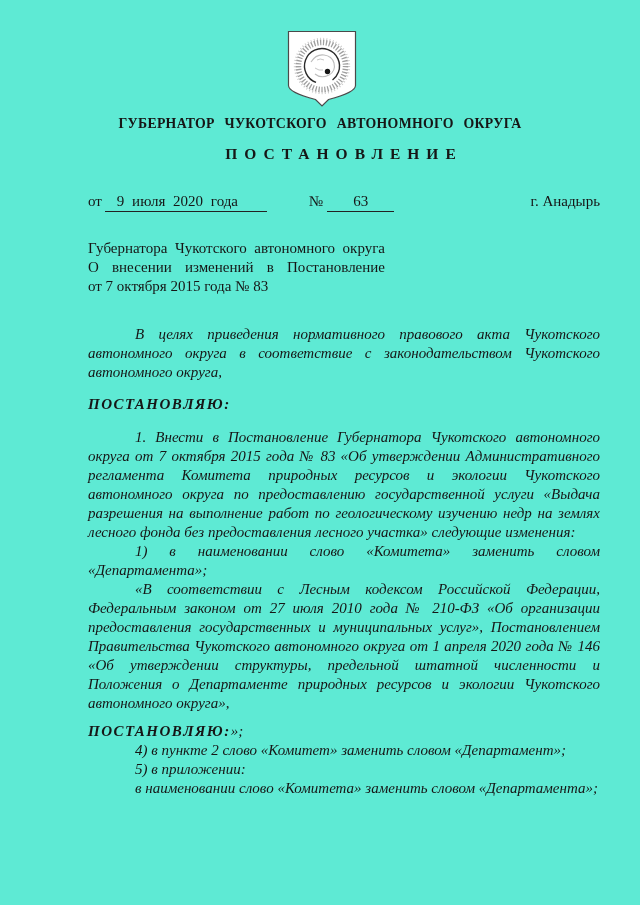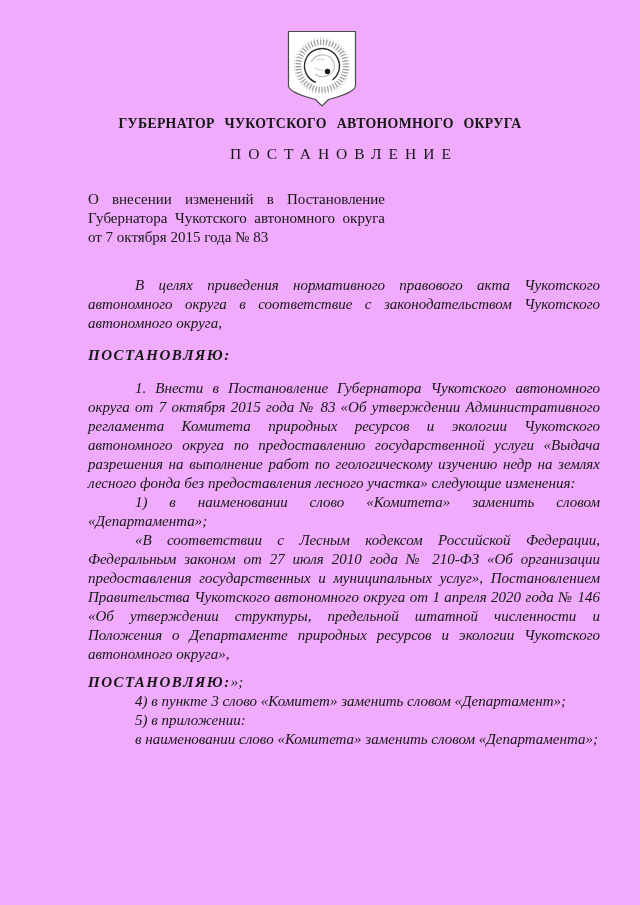--- a/index.html
+++ b/index.html
@@ -1,19 +1,19 @@
 <!DOCTYPE html>
 <html><head>
 <meta charset="utf-8">
 <style>
   html,body { margin:0; padding:0; background:#ffffff; }
   .page {
     position:relative;
     width:640px; height:905px;
-    background:#f0abfc;
+    background:#5eead4;
     color:#161616;
     font-family:"Liberation Serif","DejaVu Serif",serif;
     box-sizing:border-box;
     padding:30px 40px 0 88px;
     overflow:hidden;
   }
   .emblem { width:70px; margin:0 auto; transform:translateX(-22px); }
   .org {
     margin-top:3px;
     text-align:center;
@@ -21,21 +21,21 @@
     font-weight:bold;
     font-size:13.8px;
     line-height:17px;
     word-spacing:6px;
     letter-spacing:0.3px;
     white-space:nowrap;
   }
   .doctype {
     margin-top:13px;
     text-align:center;
-    font-weight:normal;
+    font-weight:bold;
     font-size:15.5px;
     line-height:18px;
     letter-spacing:7px;
     white-space:nowrap;
   }
   .daterow {
     margin-top:29px;
     display:flex;
     align-items:baseline;
     font-size:15px;
@@ -98,40 +98,47 @@
       <path d="M24,32 q5,-8 13,-7 q8,1 10,8 q2,8 -5,12 q-8,4 -14,-1" fill="none" stroke="#bcbcbc" stroke-width="1.1"></path>
       <path d="M28,38 q4,3 8,2 M30,30 q3,-2 7,0" fill="none" stroke="#c6c6c6" stroke-width="1"></path>
       <circle cx="40.5" cy="41.5" r="2.7" fill="#161616"></circle>
     </svg>
   </div>
 
   <div class="org">ГУБЕРНАТОР ЧУКОТСКОГО АВТОНОМНОГО ОКРУГА</div>
 
   <div class="doctype">ПОСТАНОВЛЕНИЕ</div>
 
+  <div class="daterow">
+    <span>от</span>
+    <span class="dval">9 июля 2020 года</span>
+    <span class="nl">№</span>
+    <span class="nval">63</span>
+    <span class="place">г. Анадырь</span>
+  </div>
 
   <div class="subject">
+    <div class="subj-line jlast">Губернатора Чукотского автономного округа</div>
     <div class="subj-line jlast">О внесении изменений в Постановление</div>
-    <div class="subj-line jlast">Губернатора Чукотского автономного округа</div>
     <div class="subj-line">от 7 октября 2015 года № 83</div>
   </div>
 
   <p class="para mt-intro">В целях приведения нормативного правового акта Чукотского автономного округа в соответствие с законодательством Чукотского автономного округа,</p>
 
   <p class="heading mt-heading">ПОСТАНОВЛЯЮ:</p>
 
   <p class="para mt-item1">1. Внести в Постановление Губернатора Чукотского автономного округа от 7 октября 2015 года № 83 «Об утверждении Административного регламента Комитета природных ресурсов и экологии Чукотского автономного округа по предоставлению государственной услуги «Выдача разрешения на выполнение работ по геологическому изучению недр на землях лесного фонда без предоставления лесного участка» следующие изменения:</p>
 
   <p class="para">1) в наименовании слово «Комитета» заменить словом «Департамента»;</p>
 
 
   <p class="para">«В соответствии с Лесным кодексом Российской Федерации, Федеральным законом от 27 июля 2010 года № 210-ФЗ «Об организации предоставления государственных и муниципальных услуг», Постановлением Правительства Чукотского автономного округа от 1 апреля 2020 года № 146 «Об утверждении структуры, предельной штатной численности и Положения о Департаменте природных ресурсов и экологии Чукотского автономного округа»,</p>
 
   <p class="heading2"><span class="b">ПОСТАНОВЛЯЮ:</span><span class="n">»;</span></p>
 
 
-  <p class="para">4) в пункте 3 слово «Комитет» заменить словом «Департамент»;</p>
+  <p class="para">4) в пункте 2 слово «Комитет» заменить словом «Департамент»;</p>
 
   <p class="para">5) в приложении:</p>
 
   <p class="para">в наименовании слово «Комитета» заменить словом «Департамента»;</p>
 
 </div>
 
 </body></html>

